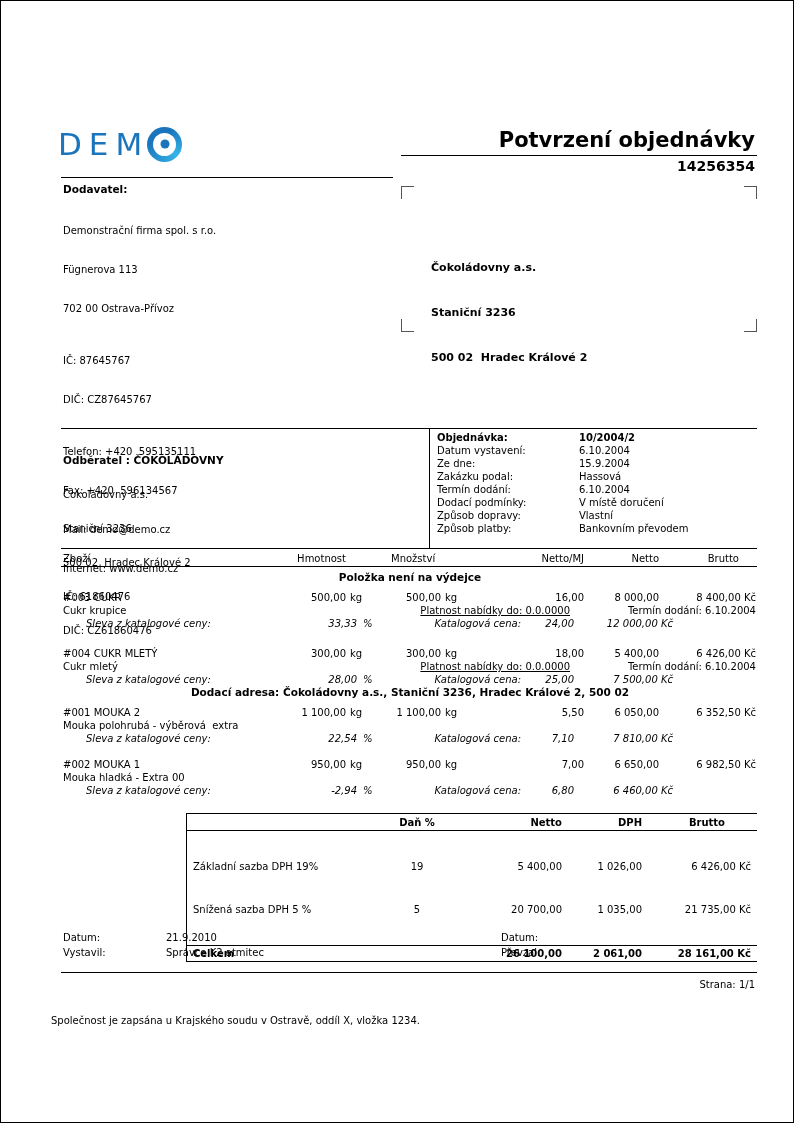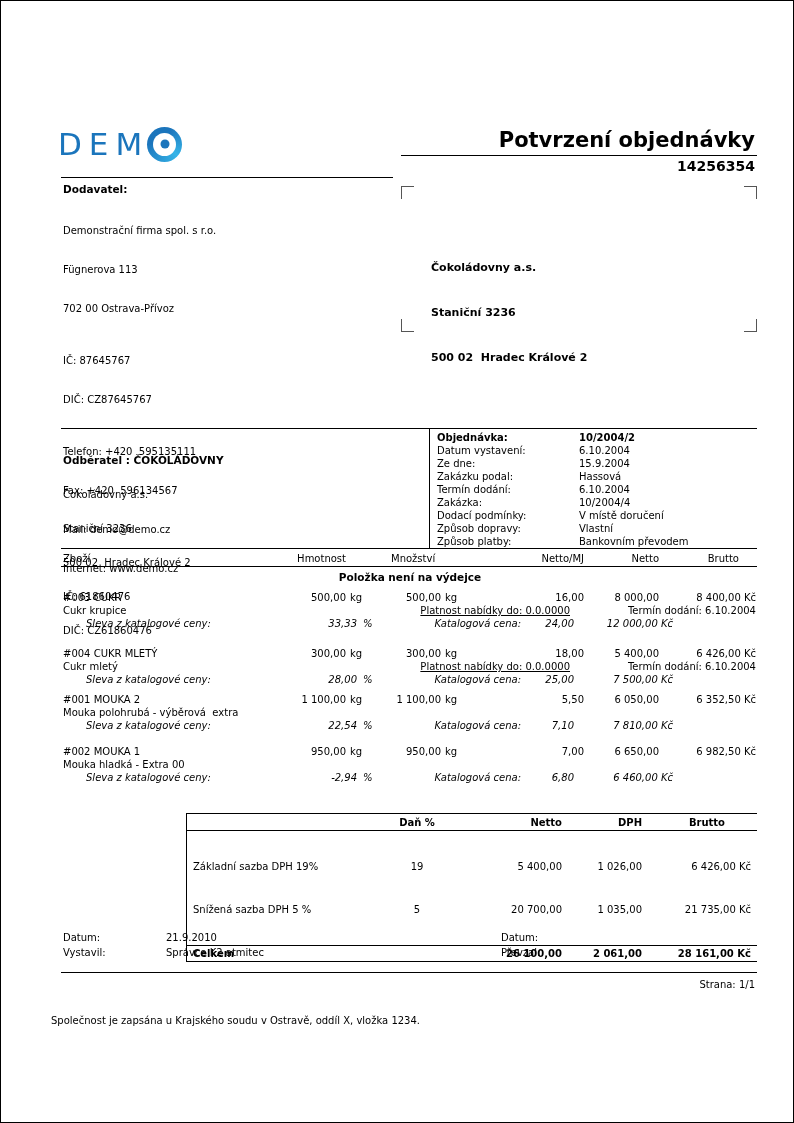--- a/index.html
+++ b/index.html
@@ -149,24 +149,20 @@
     </div>
     <div class="o-row">
       <span class="o-label">Zakázku podal:</span>
       <span>Hassová</span>
     </div>
     <div class="o-row">
       <span class="o-label">Termín dodání:</span>
       <span>6.10.2004</span>
     </div>
     <div class="o-row">
-      <span class="o-label">Zakázka:</span>
-      <span>10/2004/4</span>
-    </div>
-    <div class="o-row">
       <span class="o-label">Dodací podmínky:</span>
       <span>V místě doručení</span>
     </div>
     <div class="o-row">
       <span class="o-label">Způsob dopravy:</span>
       <span>Vlastní</span>
     </div>
     <div class="o-row">
       <span class="o-label">Způsob platby:</span>
       <span>Bankovním převodem</span>
@@ -232,20 +228,21 @@
       <div class="iline i">
         <span class="pos c-dlabel">Sleva z katalogové ceny:</span>
         <span class="pos c-dval">28,00</span>
         <span class="pos c-dunit">%</span>
         <span class="pos c-clabel">Katalogová cena:</span>
         <span class="pos c-cprice">25,00</span>
         <span class="pos c-ctotal">7 500,00 Kč</span>
       </div>
     </div>
 
+    <div class="section-title st2">Dodací adresa: Čokoládovny a.s., Staniční 3236, Hradec Králové 2, 500 02</div>
 
     <div class="item mt7">
       <div class="iline">
         <span class="pos c-name">#001 MOUKA 2</span>
         <span class="pos c-wval">1 100,00</span>
         <span class="pos c-wunit">kg</span>
         <span class="pos c-qval">1 100,00</span>
         <span class="pos c-qunit">kg</span>
         <span class="pos c-nmj">5,50</span>
         <span class="pos c-net">6 050,00</span>

